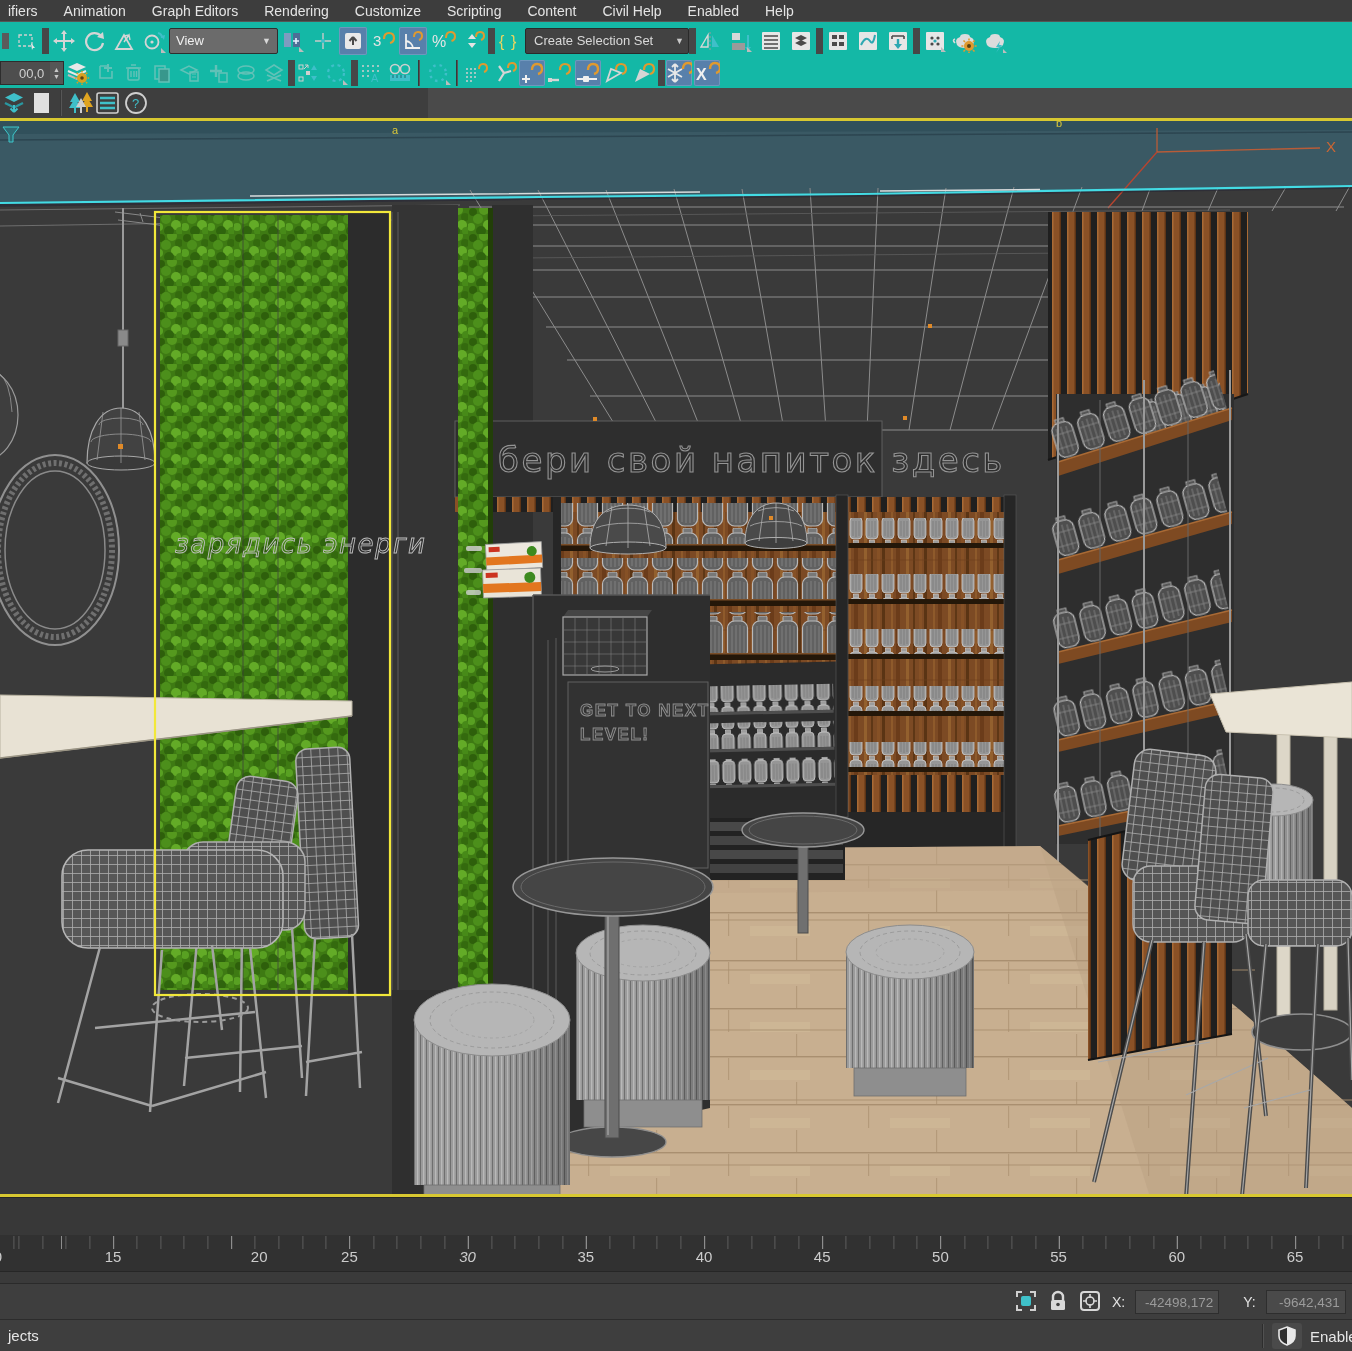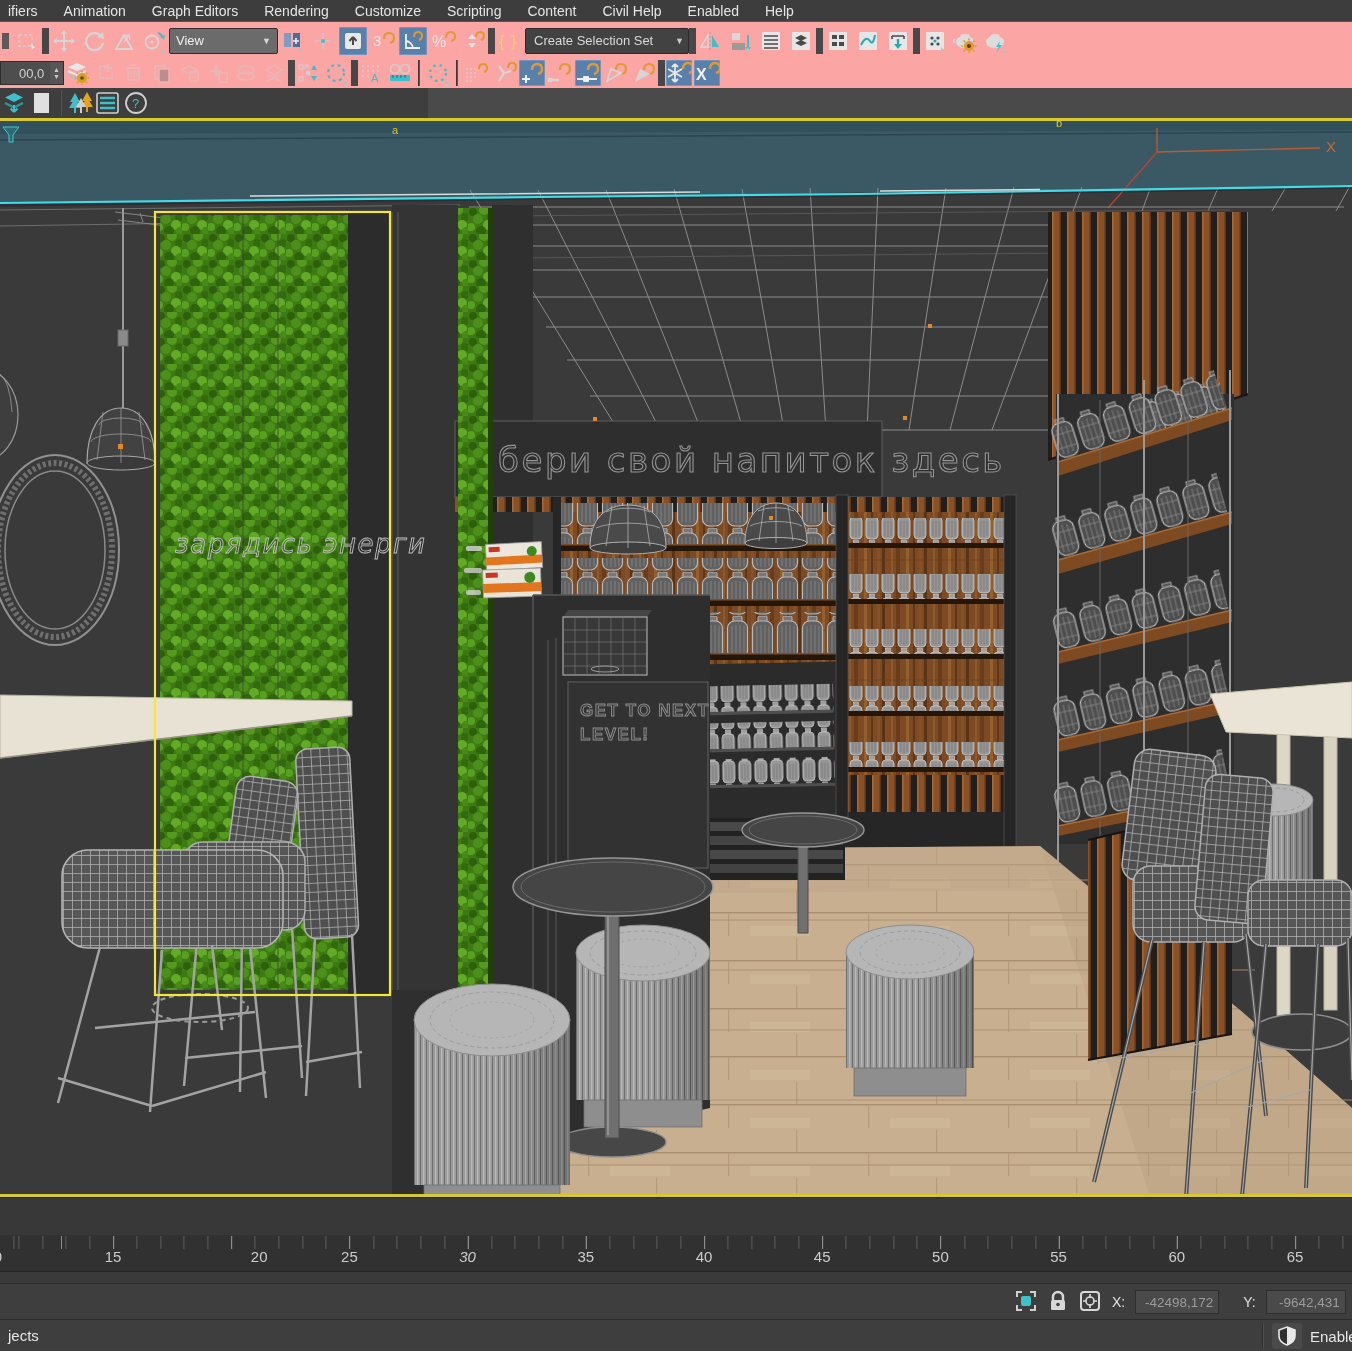--- a/index.html
+++ b/index.html
@@ -4,21 +4,21 @@
 <style>
   html,body{margin:0;padding:0;background:#2b2b2b;width:1352px;height:1351px;overflow:hidden;
     font-family:"Liberation Sans",sans-serif;-webkit-font-smoothing:antialiased;}
   #app{position:relative;width:1352px;height:1351px;background:#474747;}
   
   #menubar{position:absolute;left:0;top:0;width:100%;height:21px;background:#3d3d3d;
     display:flex;align-items:center;color:#e4e4e4;font-size:14px;white-space:nowrap;overflow:hidden;}
   .menu-item{padding:0 13px;cursor:default;}
   .menu-item:first-child{padding-left:8px;text-align:right;}
   
-  .tb{position:absolute;left:0;width:100%;display:flex;align-items:center;background:#fca5a5;}
+  .tb{position:absolute;left:0;width:100%;display:flex;align-items:center;background:#14b8a6;}
   #tb1{top:21px;height:37px;border-top:1px solid #555;}
   #tb2{top:58px;height:30px;}
   #tb3{top:88px;height:30px;background:linear-gradient(90deg,#3e3e3e 0 428px,#4a4a4a 428px);}
   .i{width:28px;height:28px;display:inline-flex;align-items:center;justify-content:center;flex:0 0 auto;margin:0 1px;border-radius:2px;}
   .i2{width:26px;height:26px;}
   .i svg{display:block}
   .act{background:#5880ab;box-shadow:inset 0 0 0 1px #6f97bd;}
   .dis{opacity:.42;}
   .sep{width:7px;height:26px;flex:0 0 auto;background:
     linear-gradient(#474747,#474747) , repeating-linear-gradient(180deg,#5a5a5a 0 2px,transparent 2px 4px);}

